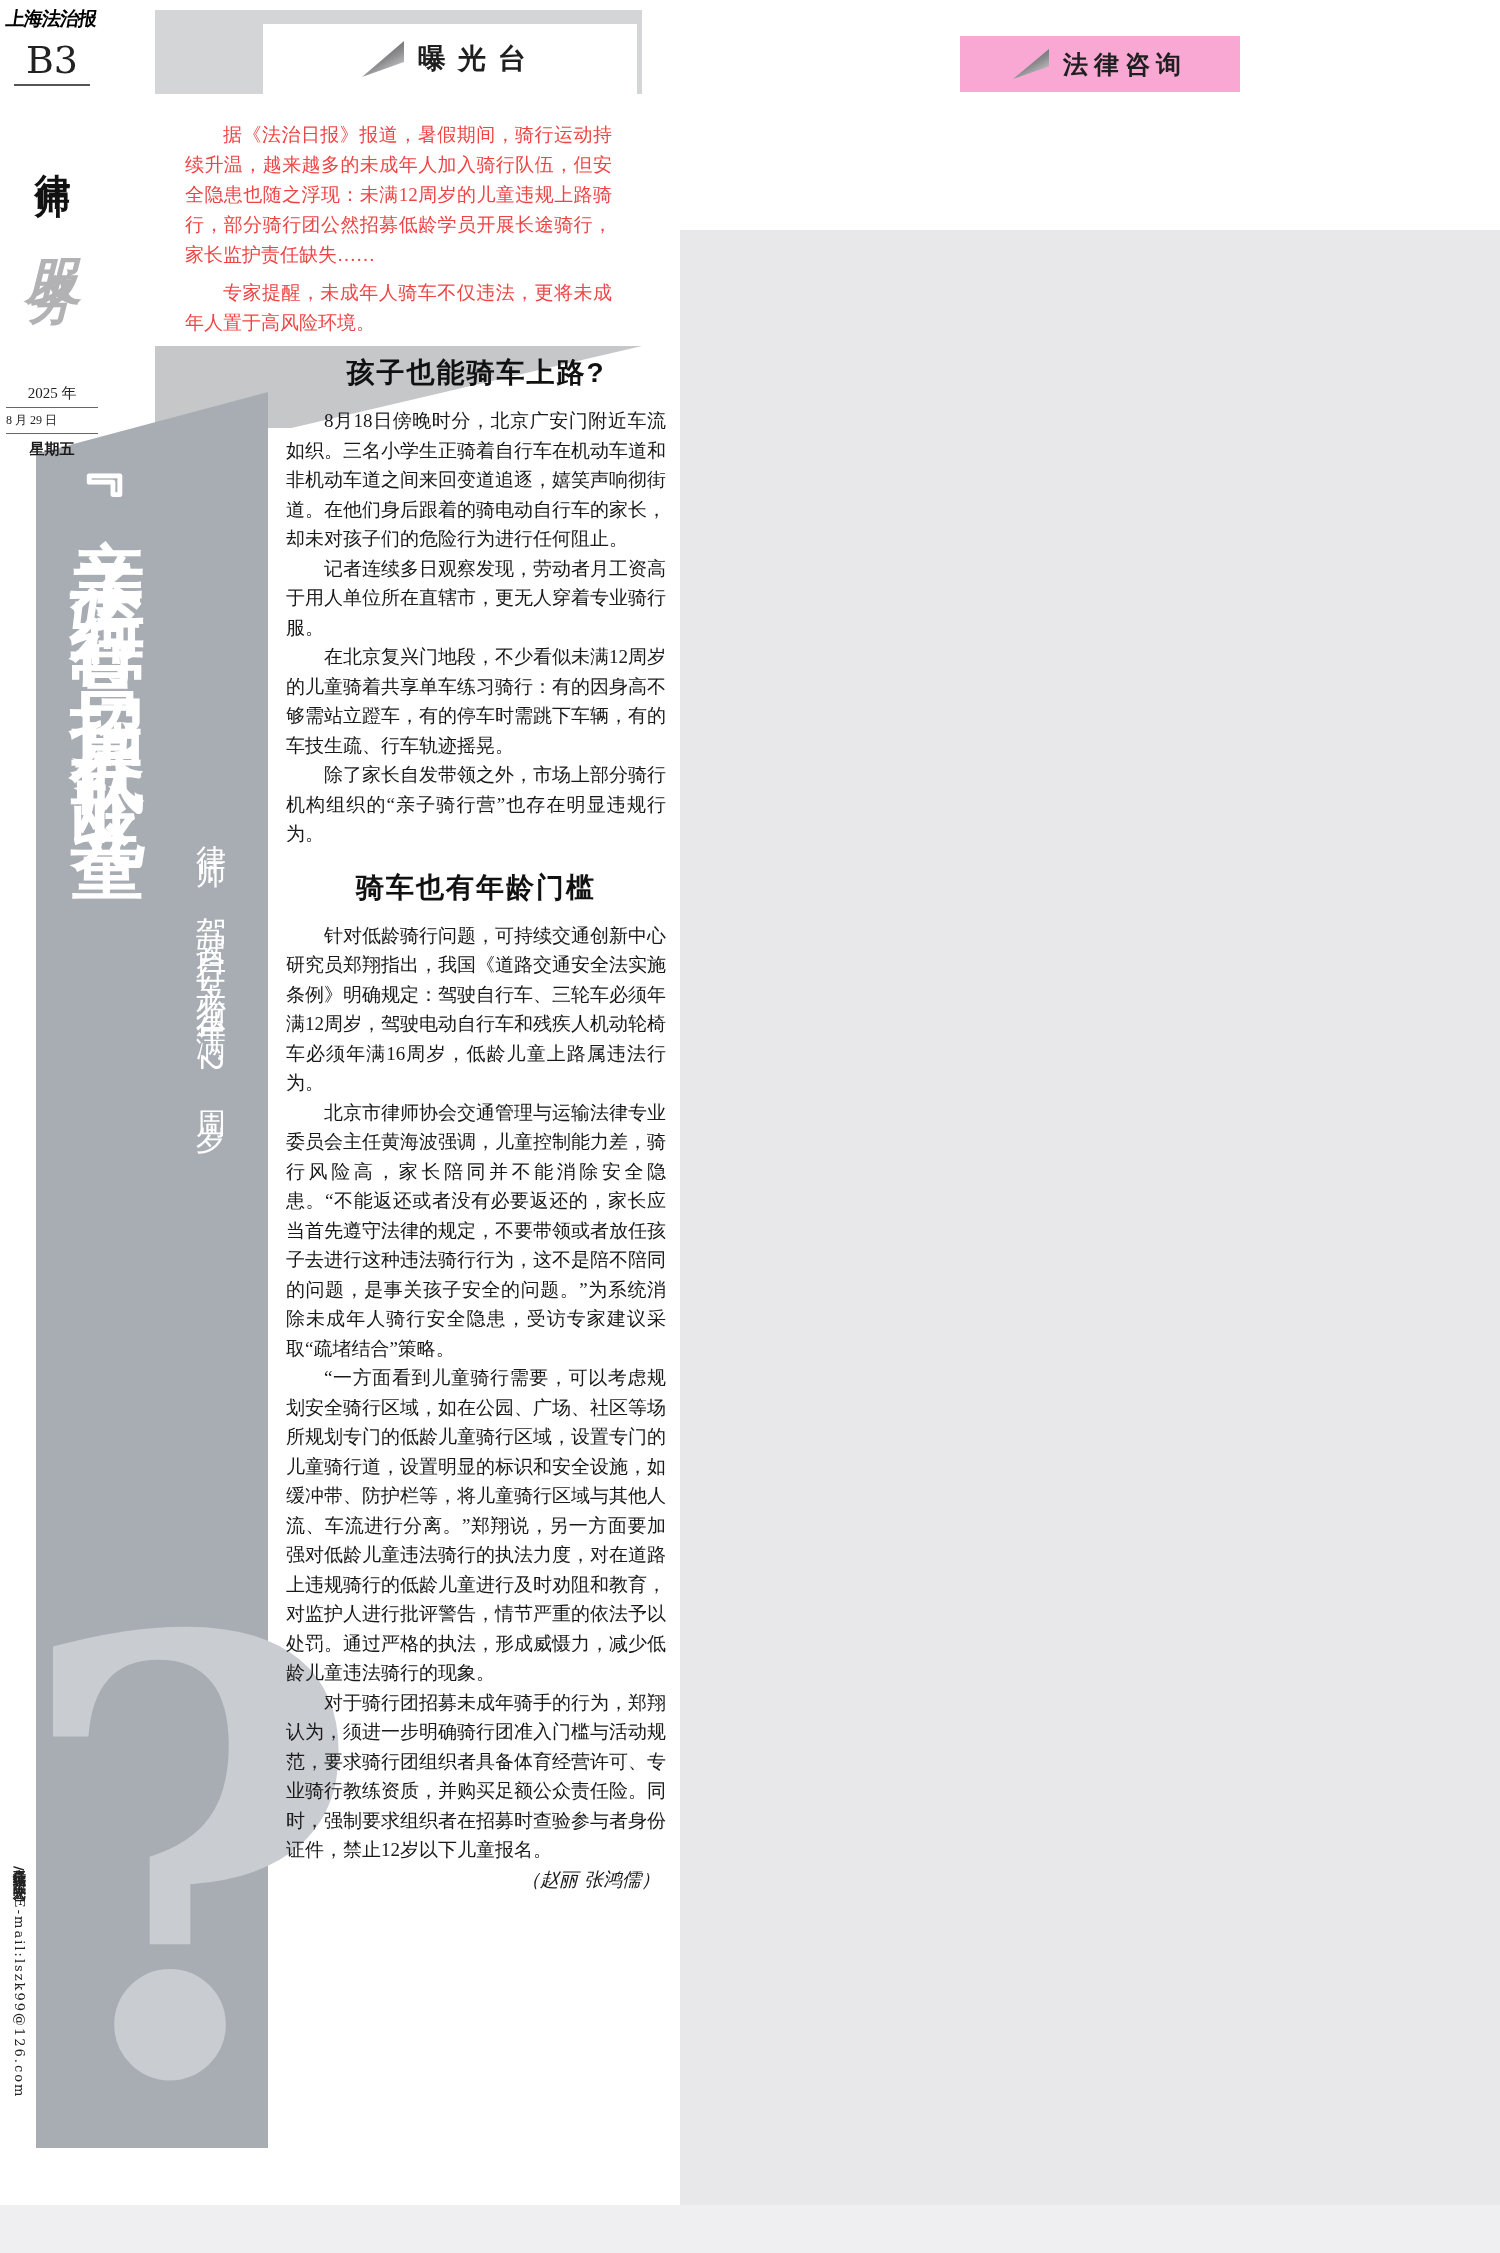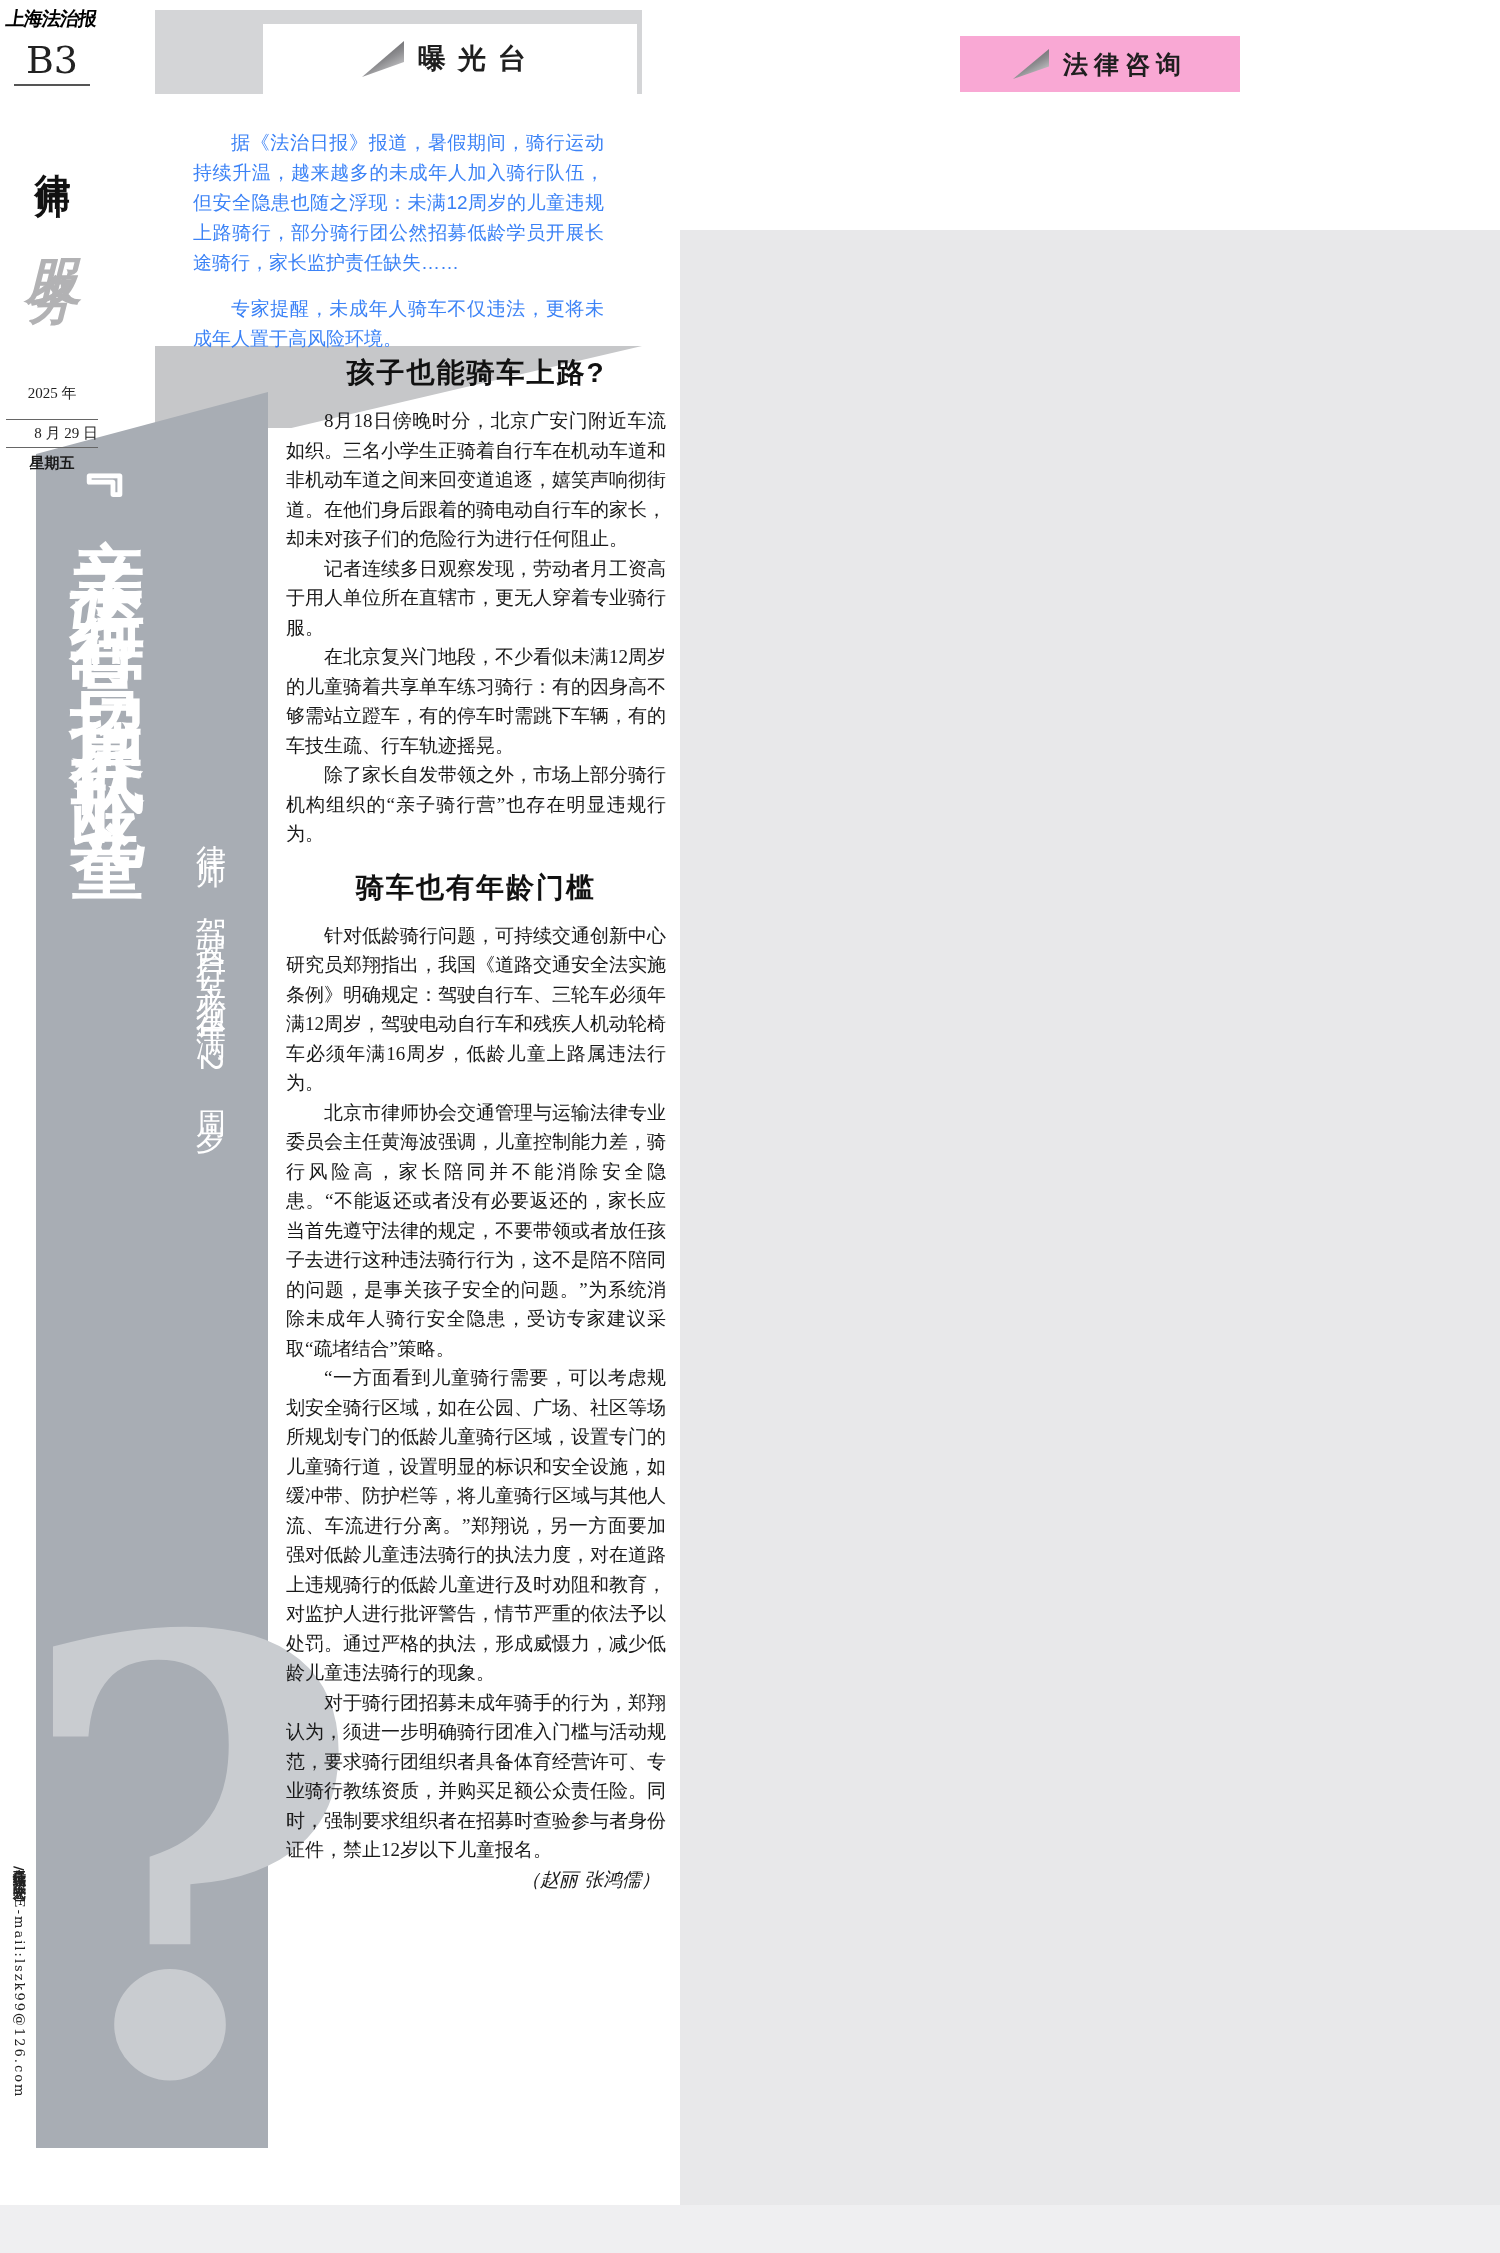--- a/index.html
+++ b/index.html
@@ -11,21 +11,21 @@
   #masthead{position:absolute;left:6px;top:6px;width:92px;z-index:4;}
   .paper-logo{font-family:"DejaVu Serif", serif;font-weight:900;font-size:19px;letter-spacing:-1px;
     transform:skewX(-8deg);white-space:nowrap;color:#000;}
   .page-no{font-family:"DejaVu Serif", serif;font-size:38px;text-align:center;margin-top:6px;color:#222;}
   .page-no-rule{border-bottom:2px solid #555;width:76px;margin:2px auto 0;}
   .sec-lvshi{writing-mode:vertical-rl;font-family:"DejaVu Sans", sans-serif;font-weight:900;
     font-size:36px;letter-spacing:10px;margin:14px auto 0;display:block;text-align:center;height:110px;color:#111;}
   .sec-fuwu{writing-mode:vertical-rl;font-family:"DejaVu Serif", serif;font-weight:900;font-style:italic;
     font-size:52px;letter-spacing:14px;display:block;margin:8px auto 0;height:150px;color:#b2b2b4;}
   .m-date{font-size:15px;text-align:center;margin-top:16px;color:#222;white-space:nowrap;}
-  .m-date2{font-size:15px;text-align:right;margin-top:16px;padding:4px 0;border-top:1.5px solid #666;
+  .m-date2{font-size:12px;text-align:left;margin-top:4px;padding:4px 0;border-top:1.5px solid #666;
     border-bottom:1.5px solid #666;color:#222;white-space:nowrap;}
   .m-week{font-family:"DejaVu Sans", sans-serif;font-weight:bold;font-size:15px;text-align:center;margin-top:6px;}
   #editor-v{position:absolute;left:10px;top:1858px;height:390px;writing-mode:vertical-rl;z-index:4;
     font-size:13px;color:#222;letter-spacing:2px;}
   #editor-v .ed-name{font-family:"DejaVu Sans", sans-serif;font-weight:bold;}
   #editor-v .ed-mail{margin-top:14px;font-family:"DejaVu Serif", serif;}
   
   #backdrop{position:absolute;left:155px;top:10px;width:487px;height:336px;background:#d4d5d7;z-index:0;}
   #wedge{position:absolute;left:155px;top:346px;width:487px;height:82px;background:#c6c7c9;
     clip-path:polygon(0 0,100% 0,28% 100%,0 100%);z-index:1;}
@@ -39,22 +39,22 @@
     font-weight:bold;font-size:600px;line-height:1;color:#c9ccd0;}
   
   .tab{display:flex;align-items:center;justify-content:center;gap:14px;}
   .tab-tri{width:42px;height:36px;background:linear-gradient(150deg,#3e3e40 0%,#8d8d90 55%,#e8e8e9 100%);
     clip-path:polygon(100% 0,0 100%,100% 58%);flex:0 0 auto;}
   .tab-label{font-family:"DejaVu Sans", sans-serif;font-weight:bold;color:#1f1f1f;}
   #exposure-tab{position:absolute;left:263px;top:24px;width:374px;height:70px;background:#ffffff;z-index:2;}
   #exposure-tab .tab-label{font-size:28px;letter-spacing:12px;}
   #intro-box{position:absolute;left:155px;top:94px;width:487px;height:252px;background:#ffffff;z-index:2;
     box-sizing:border-box;padding:18px 22px 0 22px;}
-  #intro-box p{margin:16px;font-family:Liberation Sans, sans-serif;font-size:19px;line-height:30px;
-    text-align:justify;text-indent:2em;color:#3b82f6;}
+  #intro-box p{margin:8px;font-family:Liberation Serif, serif;font-size:19px;line-height:30px;
+    text-align:justify;text-indent:2em;color:#ef4444;}
   
   #main-col{position:absolute;left:286px;top:352px;width:380px;height:1846px;z-index:3;overflow:hidden;}
   .mh{font-family:Liberation Sans, sans-serif;font-weight:bold;font-size:28px;text-align:center;
     letter-spacing:2px;margin:20px 0 14px;color:#111;}
   .mh:first-child{margin-top:2px;}
   #main-col p{margin:0;font-size:19px;line-height:29.5px;text-align:justify;text-indent:2em;color:#191919;}
   .byline{text-align:right !important;text-indent:0 !important;font-family:"DejaVu Serif", serif;
     font-style:italic;padding-right:6px;}
   
   #legal-tab{position:absolute;left:960px;top:36px;width:280px;height:56px;background:#f9a8d4;z-index:2;}

